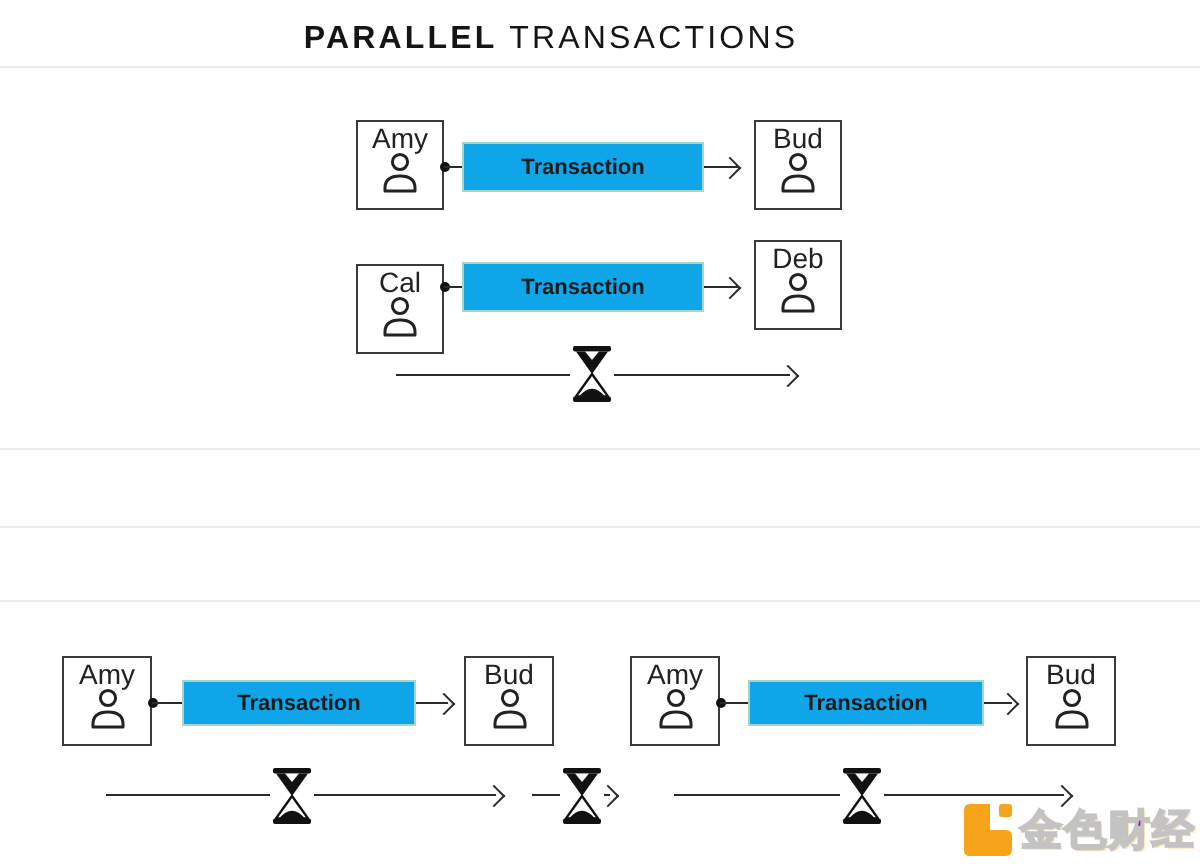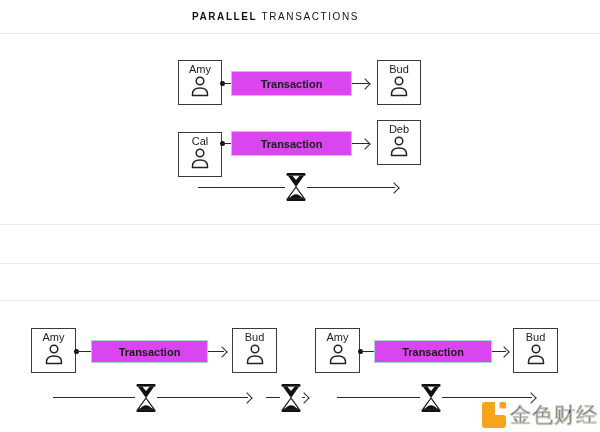--- a/index.html
+++ b/index.html
@@ -2,38 +2,38 @@
 <html><head>
 <meta charset="utf-8">
 <style>
   html,body{margin:0;padding:0;background:#fff;}
   #canvas{
     position:relative;width:600px;height:432px;background:#ffffff;
     font-family:"Liberation Sans",sans-serif;overflow:hidden;color:#111;
   }
   .divider{position:absolute;left:0;width:600px;height:1px;background:#ebebeb;}
   .title{position:absolute;left:0;width:551px;text-align:center;
-    font-size:10px;letter-spacing:1.6px;color:#151515;}
+    font-size:16px;letter-spacing:1.6px;color:#151515;}
   .title .b{font-weight:700;}
   .title .r{font-weight:400;}
   .actor{position:absolute;width:44px;height:45px;border:1px solid #3a3a3a;background:#fff;
     box-sizing:border-box;display:flex;flex-direction:column;align-items:center;}
-  .actor-label{font-size:11px;color:#222;margin-top:3px;line-height:11px;}
+  .actor-label{font-size:14px;color:#222;margin-top:3px;line-height:11px;}
   .person{margin-top:1px;}
-  .txbox{position:absolute;border:1px solid #a5d8c4;background:#d946ef;box-sizing:border-box;
+  .txbox{position:absolute;border:1px solid #a5d8c4;background:#0ea5e9;box-sizing:border-box;
     display:flex;align-items:center;justify-content:center;
     font-size:11px;font-weight:700;color:#1a1a1a;}
   .hline{position:absolute;height:1px;background:#2a2a2a;}
   .dot{position:absolute;width:5px;height:5px;border-radius:50%;background:#111;}
   .chev{position:absolute;width:8px;height:8px;box-sizing:border-box;
     border-top:1.2px solid #2a2a2a;border-right:1.2px solid #2a2a2a;transform:rotate(45deg);}
   .hourglass{position:absolute;}
   .logo{position:absolute;left:482px;top:401px;display:flex;align-items:center;}
-  .logo-text{font-size:21px;font-weight:400;letter-spacing:1px;margin-left:4px;
-    color:#404040;-webkit-text-stroke:1px #c3c3c3;
+  .logo-text{font-size:21px;font-weight:700;letter-spacing:1px;margin-left:4px;
+    color:#a21caf;-webkit-text-stroke:1px #c3c3c3;
     text-shadow:1px 1px 0 rgba(247,164,29,.30);}
 </style>
 </head>
 <body>
 
 <div id="canvas">
 
   <div class="title" style="top:11px">
     <span class="b">PARALLEL</span>
     <span> </span>

